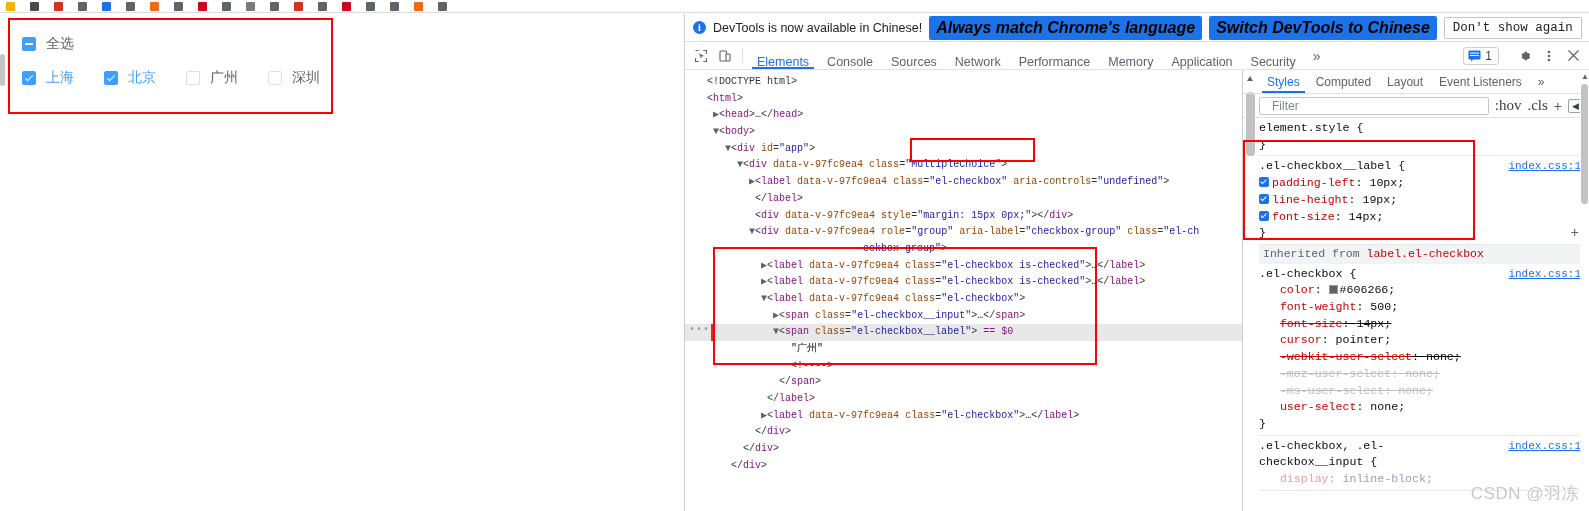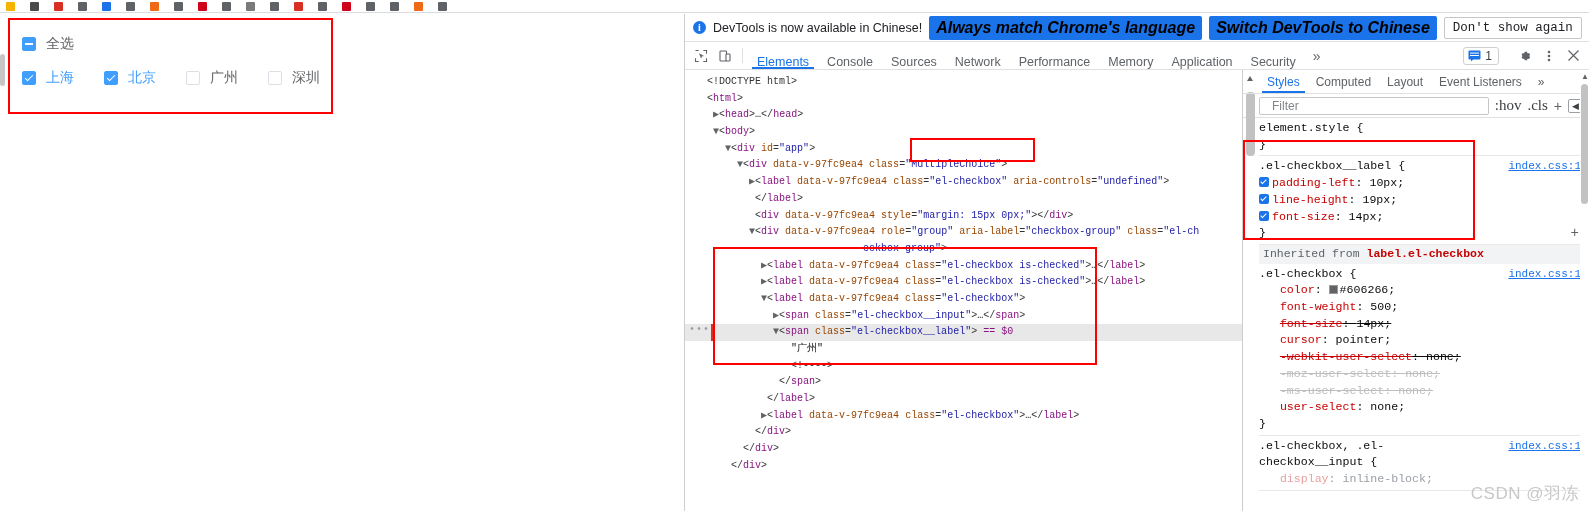--- a/index.html
+++ b/index.html
@@ -190,21 +190,21 @@
   .cbx {
     display:inline-block; width:10px; height:10px; background:#1a73e8; border-radius:2px;
     position:relative; vertical-align:-1px; margin-right:3px;
   }
   .cbx::after {
     content:""; position:absolute; left:3px; top:1px; width:2px; height:5px;
     border:1px solid #fff; border-top:0; border-left:0; transform:rotate(45deg);
   }
   .swatch { display:inline-block; width:9px; height:9px; background:#606266; border:1px solid #999; vertical-align:-1px; margin-right:2px; }
   .inherit { background:#f1f3f4; color:#5f6368; font-size:11.5px; padding:1px 0 1px 4px; white-space:pre; font-family:"Liberation Mono", monospace; }
-  .inherit .ih { color:#c80000;font-weight:bold; }
+  .inherit .ih { color:#c80000; }
   .rule-plus { position:absolute; right:10px; bottom:2px; color:#5f6368; font-size:14px; cursor:pointer; }
 
   .vscroll { position:absolute; right:0; top:0; width:9px; bottom:0; background:#fff; }
   .vscroll .nub { position:absolute; left:1px; width:7px; background:#c2c2c2; border-radius:4px; }
   .vscroll .cap { position:absolute; left:1px; font-size:8px; color:#5f6368; text-align:center; width:7px; }
 
   .st-left-scroll { position:absolute; left:2px; top:0; bottom:0; width:11px; }
   .st-left-scroll .nub { position:absolute; left:1px; top:22px; width:9px; height:64px; background:#c2c2c2; border-radius:4px; }
   .st-left-scroll .uptri { position:absolute; left:2px; top:6px; width:0;height:0;border-left:3px solid transparent;border-right:3px solid transparent;border-bottom:5px solid #5f6368; }
 

